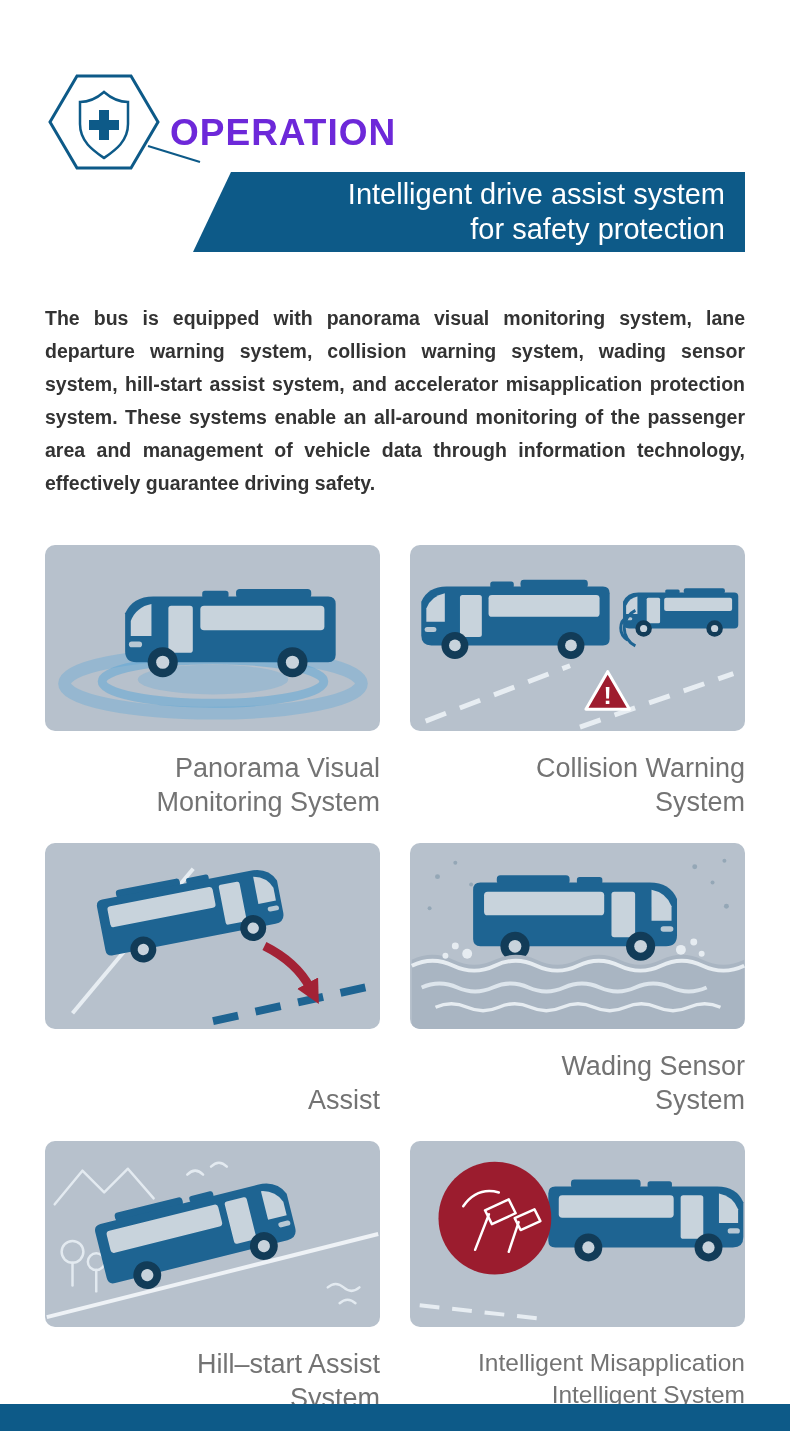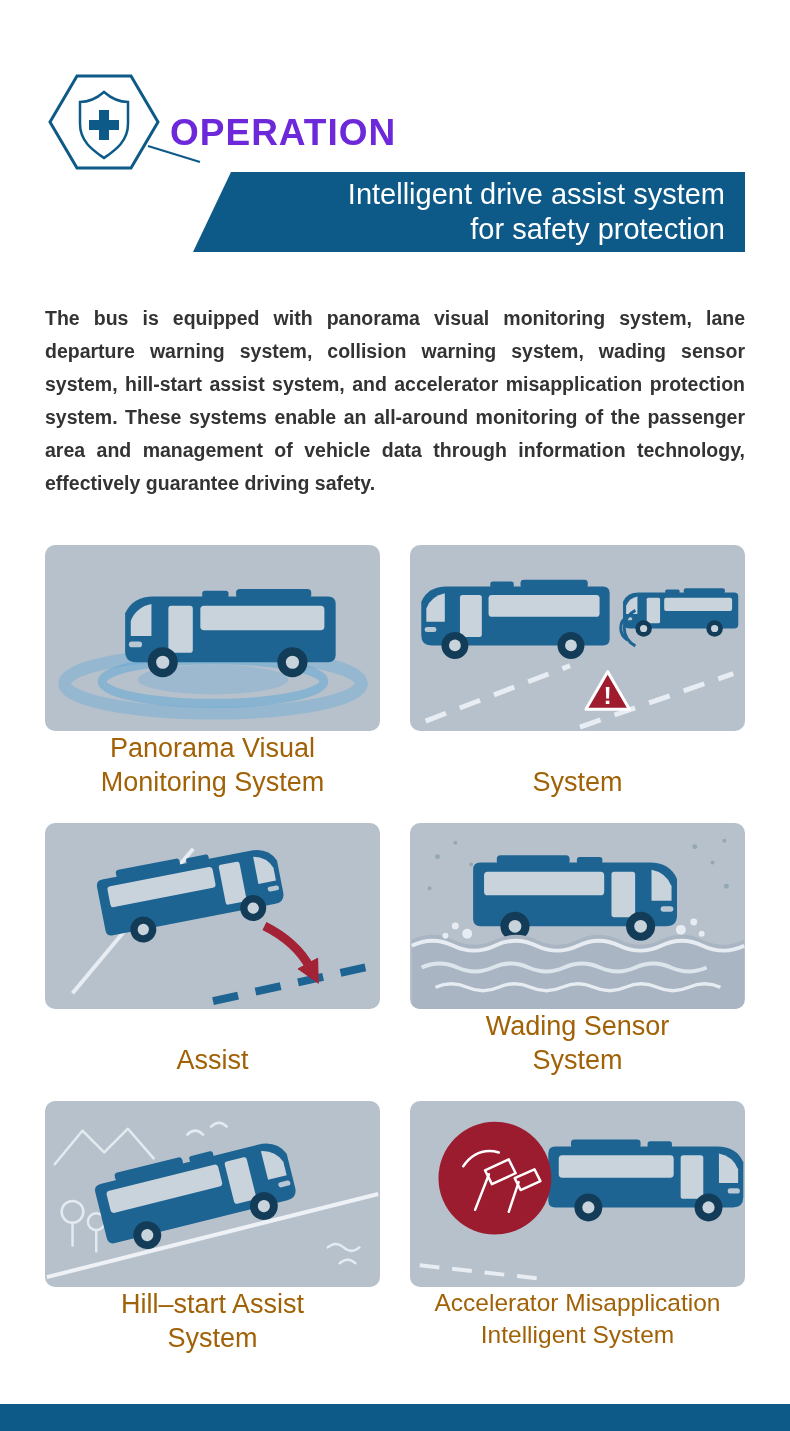--- a/index.html
+++ b/index.html
@@ -20,21 +20,21 @@
   }
 
   
   .intro { position:absolute; top:302px; left:45px; width:700px; font-size:19.5px; line-height:33px; color:#333333; text-align:justify;font-weight:bold; }
 
   
   .grid { position:absolute; top:545px; left:45px; width:700px; display:grid; grid-template-columns:335px 335px; column-gap:30px; row-gap:24px; }
   figure.feature { width:335px; }
   .card { width:335px; height:186px; border-radius:10px; background:#b7c1cc; overflow:hidden; }
   .card svg { display:block; width:100%; height:100%; }
-  figcaption { margin-top:0; text-align:center; font-size:27px; line-height:34px; color:#a16207; }
+  figcaption { margin-top:20px; text-align:right; font-size:27px; line-height:34px; color:#737373; }
   figcaption.small { font-size:24.5px; line-height:32px; }
 
   .footer-bar { position:absolute; left:0; bottom:0; width:100%; height:27px; background:#0d5a88; }
 </style>
 </head>
 <body>
 
 <svg width="0" height="0" style="position:absolute" aria-hidden="true">
   <defs>
     <marker id="red-arrowhead" markerUnits="userSpaceOnUse" markerWidth="34" markerHeight="34" refX="5" refY="12" orient="auto">
@@ -98,21 +98,21 @@
           <line x1="170" y1="184" x2="325" y2="130" stroke="#e7edf2" stroke-width="5" stroke-dasharray="22 15"></line>
           <use href="#side-bus" transform="translate(200,42) scale(-0.85,0.85)"></use>
           <use href="#side-bus" transform="translate(330,48) scale(-0.52,0.52)"></use>
           <path d="M218,72 A14,14 0 0 0 218,96" fill="none" stroke="#1e6492" stroke-width="3"></path>
           <path d="M226,66 A20,20 0 0 0 226,102" fill="none" stroke="#1e6492" stroke-width="3"></path>
           <path d="M198,128 L220,166 H176 Z" fill="#9e1c2e" stroke="#ffffff" stroke-width="3" stroke-linejoin="round"></path>
           <text x="198" y="161" text-anchor="middle" font-size="25" font-weight="bold" fill="#ffffff" font-family="Liberation Sans, sans-serif">!</text>
         </svg>
       </div>
       <figcaption>
-        <br>
+        <span>Collision Warning</span><br>
         <span>System</span>
       </figcaption>
     </figure>
 
     <figure class="feature">
       <div class="card">
         <svg viewBox="0 0 335 188">
           <line x1="26" y1="172" x2="148" y2="26" stroke="#e7edf2" stroke-width="4"></line>
           <line x1="168" y1="180" x2="322" y2="146" stroke="#1e6492" stroke-width="8" stroke-dasharray="26 18"></line>
           <g transform="rotate(-11 160 92)">
@@ -196,21 +196,21 @@
           <g fill="none" stroke="#ffffff" stroke-width="2.5" stroke-linecap="round" stroke-linejoin="round">
             <path d="M64,110 L78,74"></path>
             <path d="M74,70 l24,-11 l7,14 l-24,11 z"></path>
             <path d="M98,112 L108,82"></path>
             <path d="M104,78 l20,-9 l6,12 l-20,9 z"></path>
             <path d="M52,66 q14,-20 36,-14"></path>
           </g>
         </svg>
       </div>
       <figcaption class="small">
-        <span>Accelerator Misapplication</span><br>
+        <span>Intelligent Misapplication</span><br>
         <span>Intelligent System</span>
       </figcaption>
     </figure>
 
   </div>
 
   <div class="footer-bar"></div>
 </div>
 
 </body></html>

